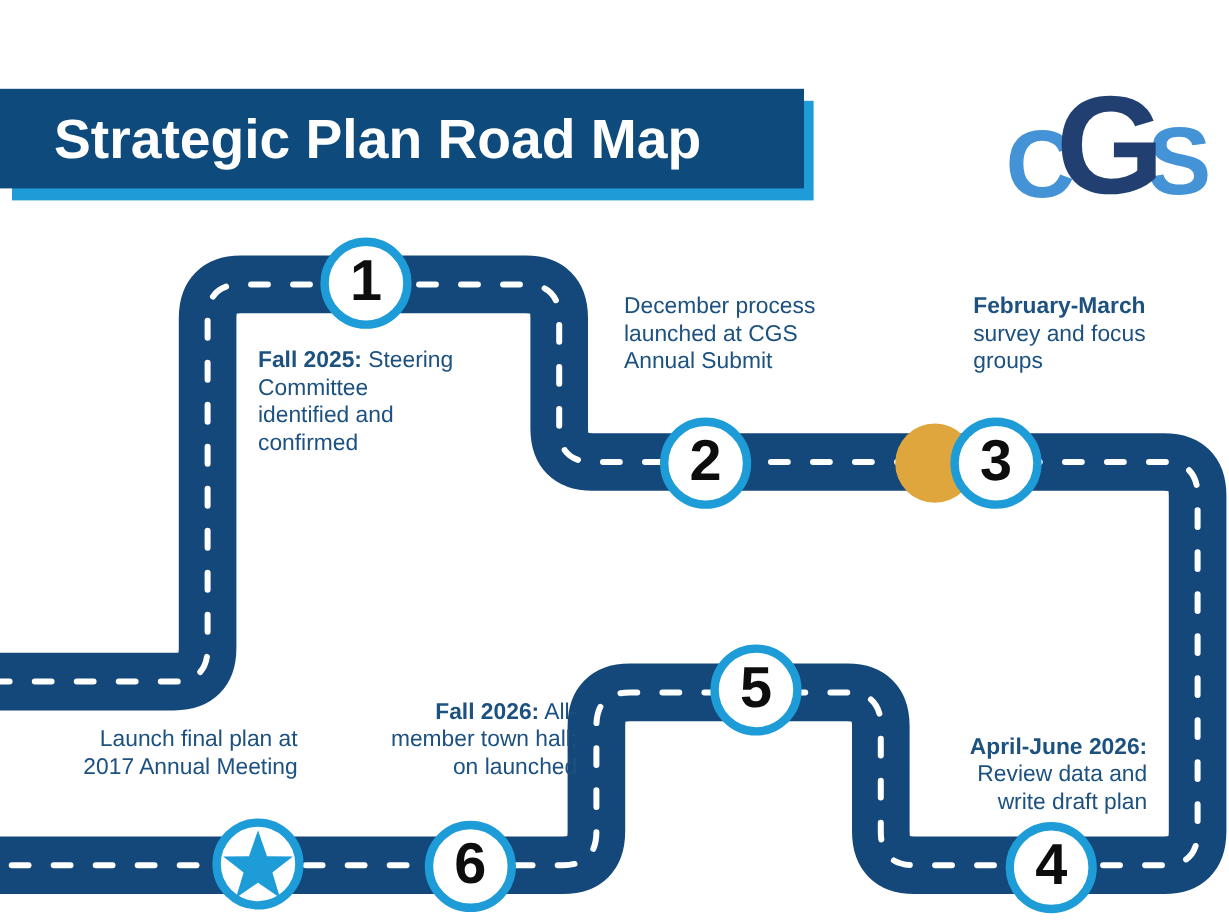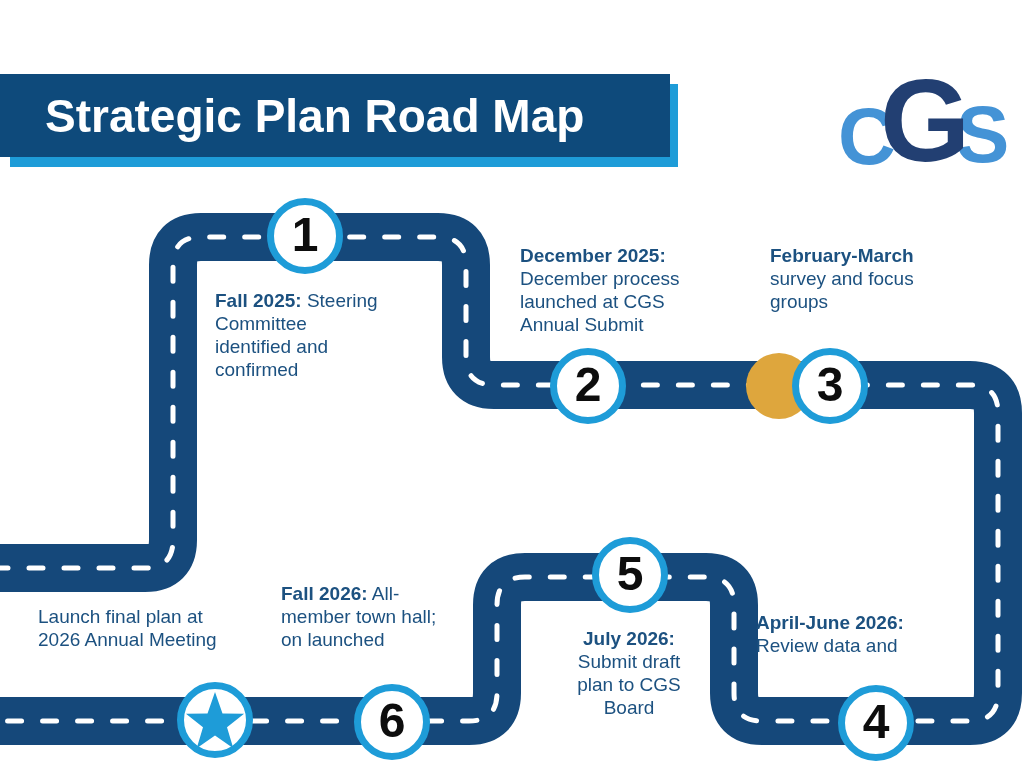--- a/index.html
+++ b/index.html
@@ -23,21 +23,21 @@
   .marker{position:absolute;width:62px;height:62px;border:7px solid #1E9CD8;border-radius:50%;
           background:#ffffff;z-index:3;display:flex;align-items:center;justify-content:center;}
   .marker .num{font-size:48px;font-weight:700;color:#0d0d0d;line-height:1;
                transform:translateY(-1px);}
   .gold-dot{position:absolute;left:746px;top:314px;width:66px;height:66px;border-radius:50%;
             background:#DEA63D;z-index:2;}
   
   .label{position:absolute;z-index:4;color:#1C5180;font-size:19px;line-height:23px;}
   .label .ln{white-space:nowrap;}
   .label b{font-weight:700;}
-  .al-right{text-align:left;}
+  .al-right{text-align:right;}
   .al-center{text-align:center;}
 </style>
 </head>
 <body>
 
 <div id="stage">
 
   <svg class="roadmap" width="1024" height="768" viewBox="0 0 1024 768">
     <path d="M 0,529 H 145 Q 173,529 173,501 V 226 Q 173,198 201,198 H 438 Q 466,198 466,226 V 318 Q 466,346 494,346 H 970 Q 998,346 998,374 V 654 Q 998,682 970,682 H 762 Q 734,682 734,654 V 566 Q 734,538 706,538 H 525 Q 497,538 497,566 V 654 Q 497,682 469,682 H 0" fill="none" stroke="#15487A" stroke-width="48"></path>
     <path d="M 0,529 H 145 Q 173,529 173,501 V 226 Q 173,198 201,198 H 438 Q 466,198 466,226 V 318 Q 466,346 494,346 H 970 Q 998,346 998,374 V 654 Q 998,682 970,682 H 762 Q 734,682 734,654 V 566 Q 734,538 706,538 H 525 Q 497,538 497,566 V 654 Q 497,682 469,682 H 0" fill="none" stroke="#ffffff" stroke-width="5" stroke-linecap="round" stroke-dasharray="14 21" stroke-dashoffset="6"></path>
@@ -81,48 +81,42 @@
   </div>
 
   <div class="label" style="left:215px;top:250px">
     <div class="ln"><b>Fall 2025:</b><span> Steering</span></div>
     <div class="ln"><b></b><span>Committee</span></div>
     <div class="ln"><b></b><span>identified and</span></div>
     <div class="ln"><b></b><span>confirmed</span></div>
   </div>
 
   <div class="label" style="left:520px;top:205px">
-    <div class="ln"><b>December 2025:</b><span></span></div>
     <div class="ln"><b></b><span>December process</span></div>
     <div class="ln"><b></b><span>launched at CGS</span></div>
     <div class="ln"><b></b><span>Annual Submit</span></div>
   </div>
 
-  <div class="label" style="left:770px;top:205px">
+  <div class="label" style="left:811px;top:205px">
     <div class="ln"><b>February-March</b><span></span></div>
     <div class="ln"><b></b><span>survey and focus</span></div>
     <div class="ln"><b></b><span>groups</span></div>
   </div>
 
   <div class="label al-right" style="left:756px;top:572px;width:200px">
     <div class="ln"><b>April-June 2026:</b><span></span></div>
     <div class="ln"><b></b><span>Review data and</span></div>
+    <div class="ln"><b></b><span>write draft plan</span></div>
   </div>
 
-  <div class="label al-center" style="left:554px;top:588px;width:150px">
-    <div class="ln"><b>July 2026:</b><span></span></div>
-    <div class="ln"><b></b><span>Submit draft</span></div>
-    <div class="ln"><b></b><span>plan to CGS</span></div>
-    <div class="ln"><b></b><span>Board</span></div>
-  </div>
 
   <div class="label al-right" style="left:281px;top:543px;width:200px">
     <div class="ln"><b>Fall 2026:</b><span> All-</span></div>
     <div class="ln"><b></b><span>member town hall;</span></div>
     <div class="ln"><b></b><span>on launched</span></div>
   </div>
 
   <div class="label al-right" style="left:38px;top:566px;width:210px">
     <div class="ln"><b></b><span>Launch final plan at</span></div>
-    <div class="ln"><b></b><span>2026 Annual Meeting</span></div>
+    <div class="ln"><b></b><span>2017 Annual Meeting</span></div>
   </div>
 
 </div>
 
 </body></html>

